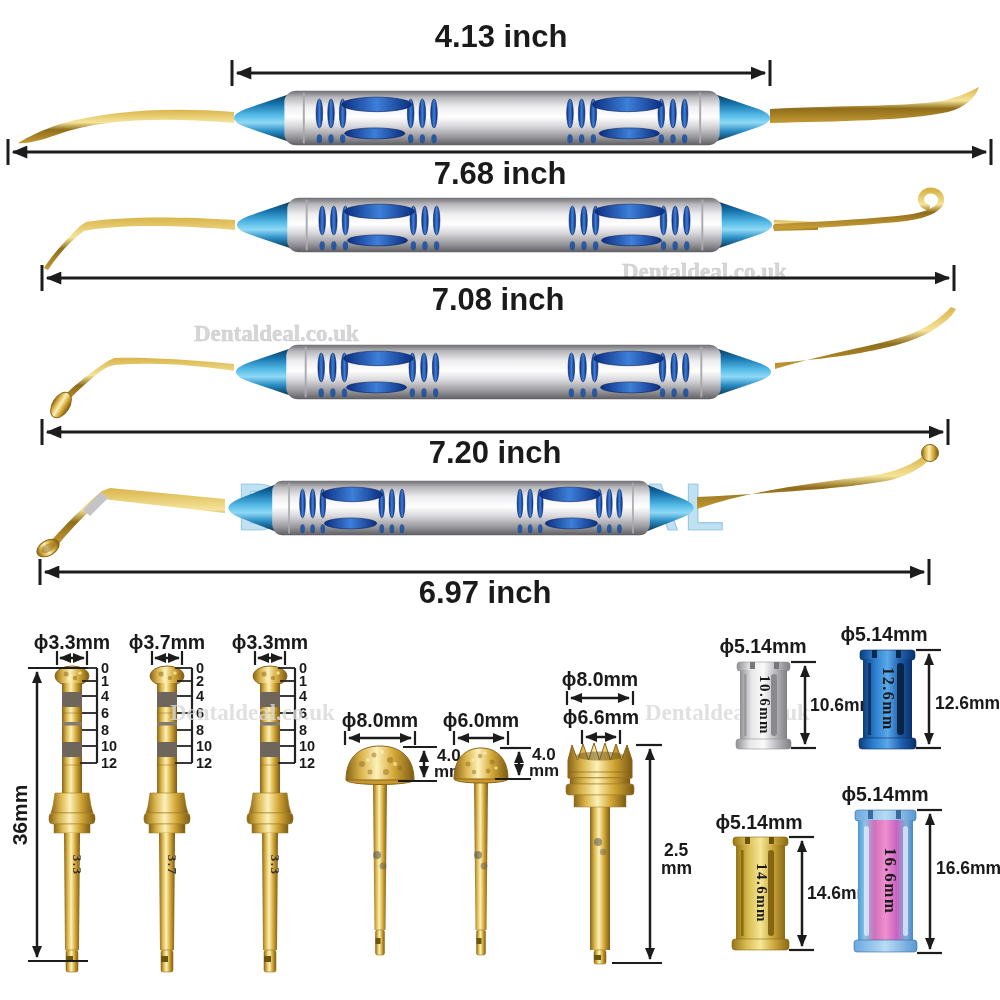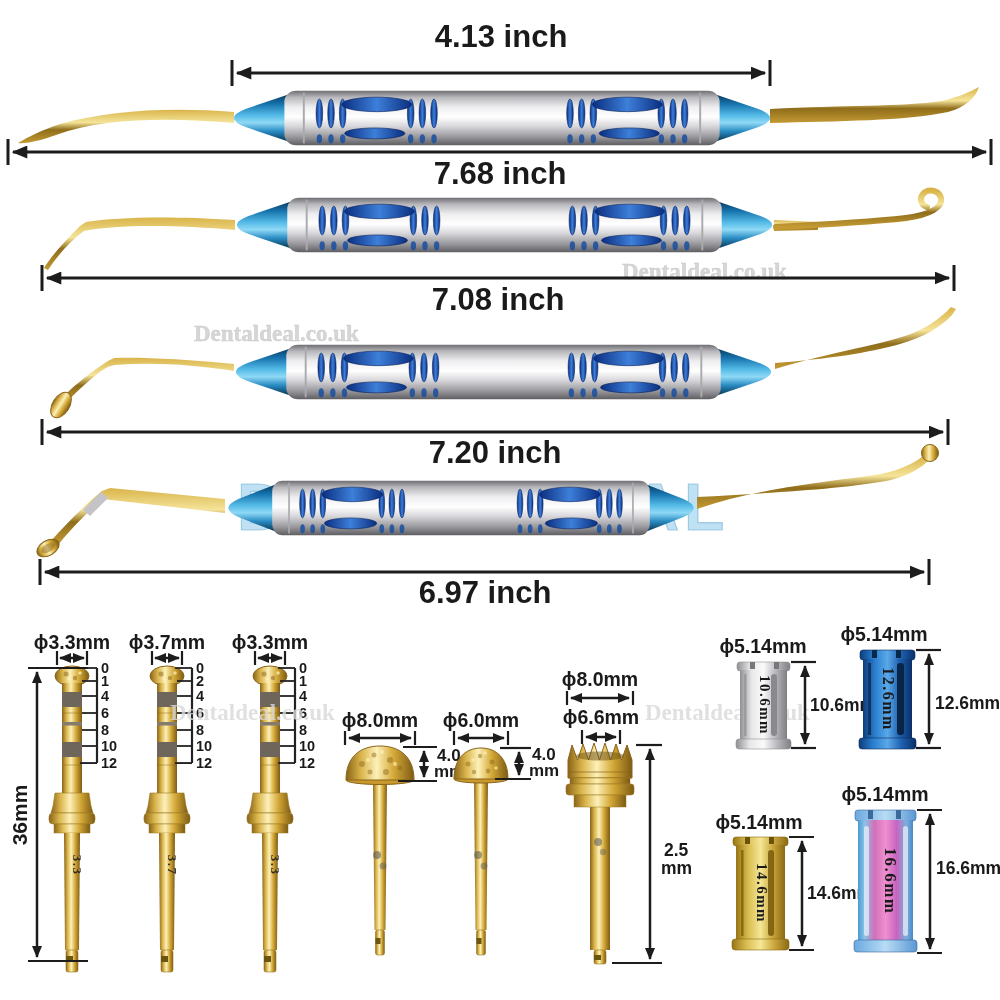--- a/index.html
+++ b/index.html
@@ -1,16 +1,16 @@
 <!DOCTYPE html>
 <html><head>
 <meta charset="utf-8">
 <style>
   html,body{margin:0;padding:0;background:#ffffff;}
-  .stage{position:relative;width:1000px;height:1000px;background:#ffffff;overflow:hidden;border-radius:8px;}
+  .stage{position:relative;width:1000px;height:1000px;background:#ffffff;overflow:hidden;}
   svg{display:block;}
   text{font-family:"Liberation Sans",sans-serif;fill:#1a1a1a;}
   .tinch{font-size:31px;font-weight:600;text-anchor:middle;}
   .tphi{font-size:19.5px;font-weight:600;text-anchor:middle;}
   .tmm{font-size:17.5px;font-weight:600;}
   .tmm2{font-size:17px;font-weight:600;}
   .tscale{font-size:14.5px;font-weight:600;}
   .t36{font-size:21px;font-weight:600;text-anchor:middle;}
   .twm{font-family:"Liberation Serif",serif;font-weight:bold;fill:#cfcfcf;stroke:#bdbdbd;stroke-width:0.4;opacity:0.85;font-size:23px;}
   .twm-light{font-family:"Liberation Serif",serif;font-weight:bold;fill:#d9d9d9;opacity:0.8;font-size:23px;}

